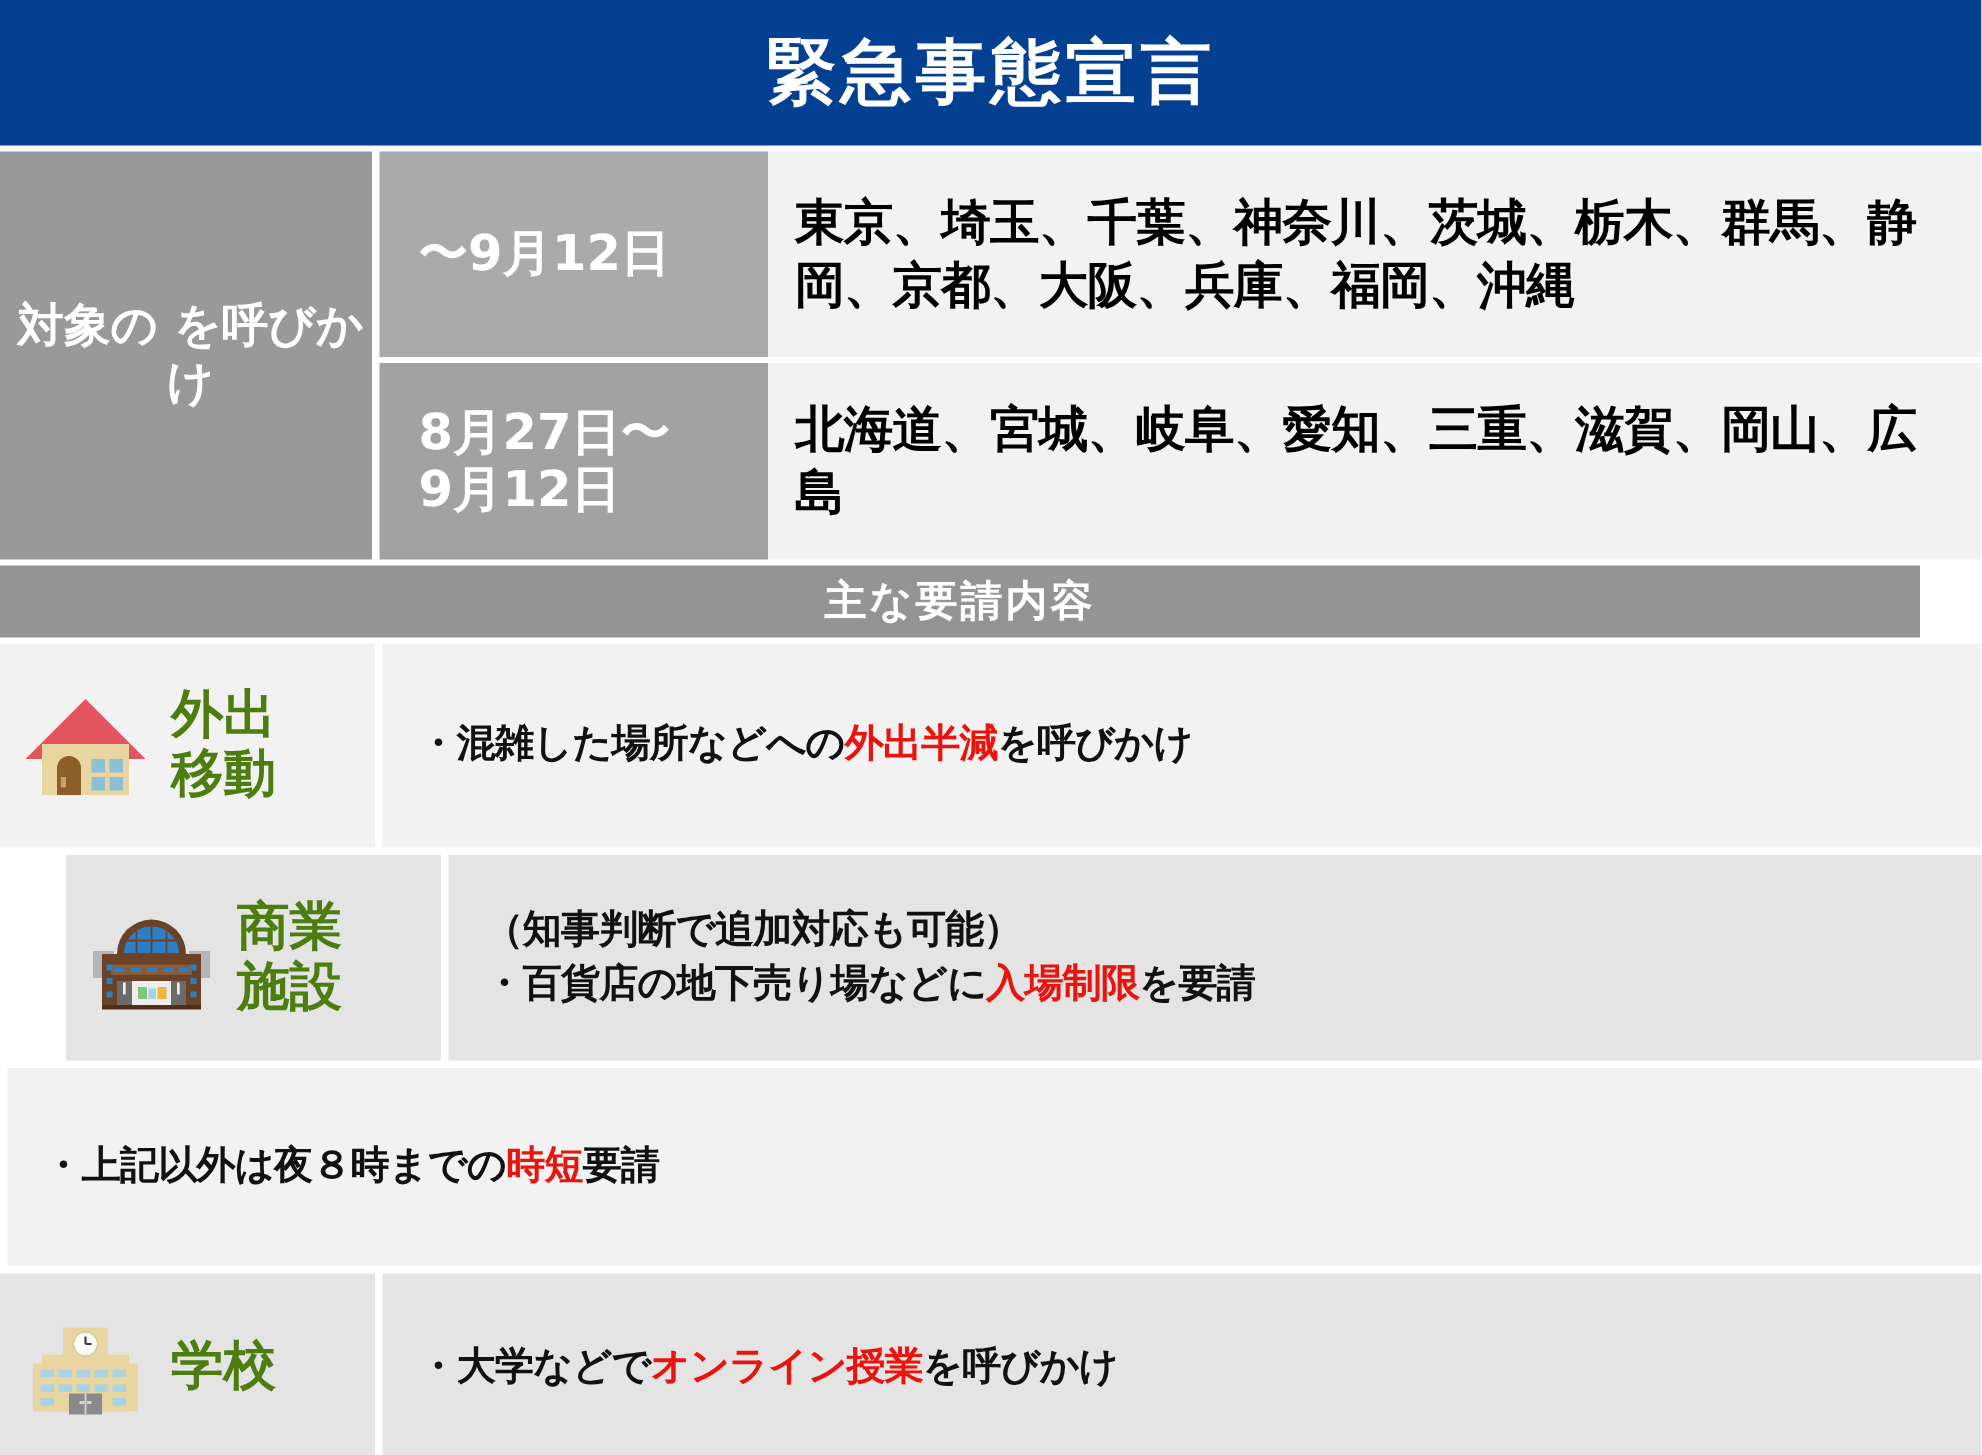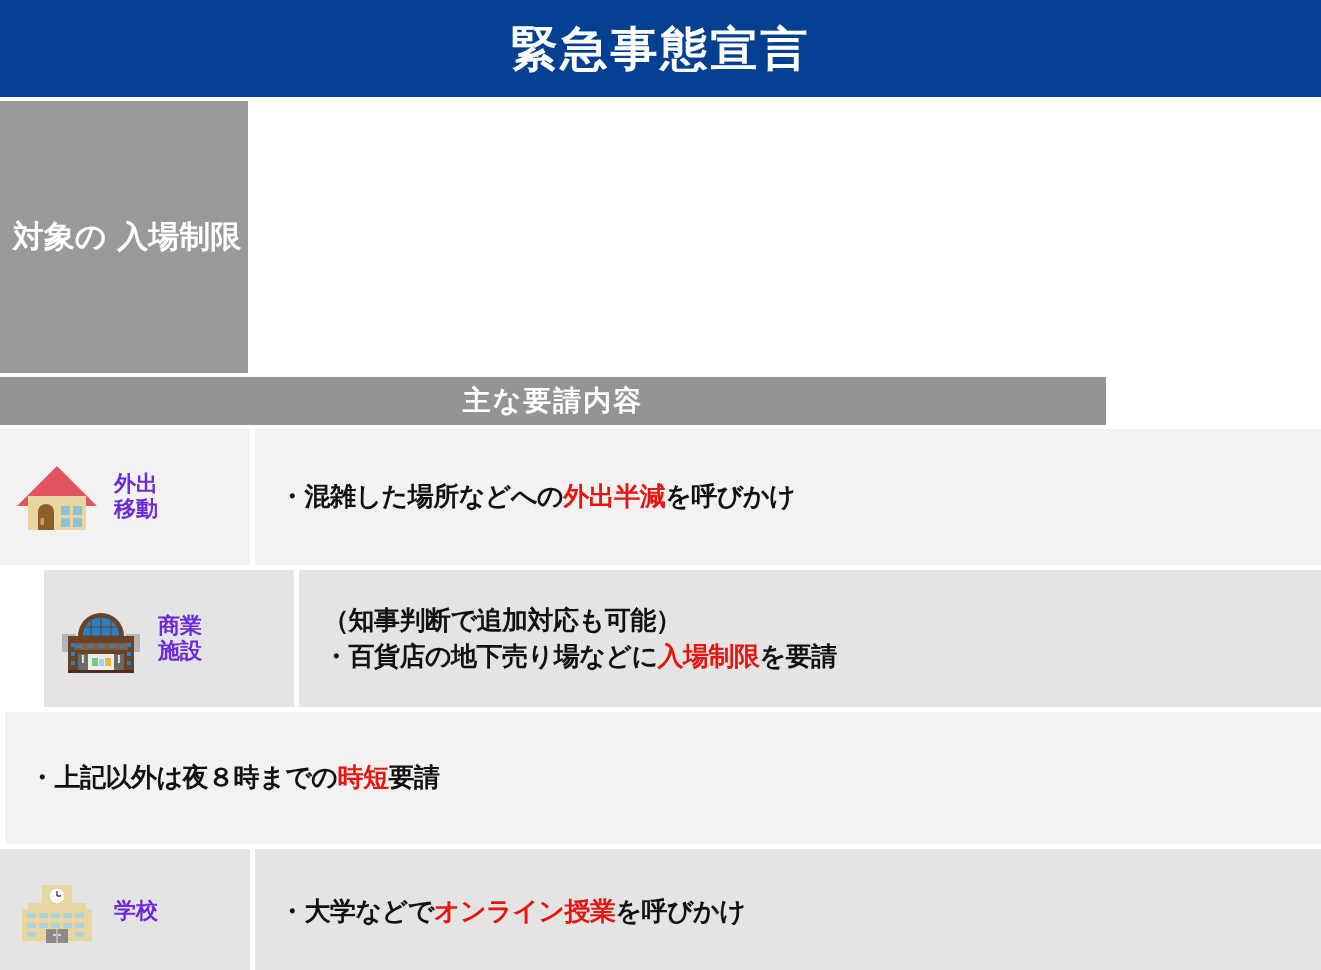--- a/index.html
+++ b/index.html
@@ -96,21 +96,21 @@
     align-items:center;
     padding:0 14px 0 18px;
     box-sizing:border-box;
     letter-spacing:-0.5px;
   }
 
   
   .section-bar{
     position:absolute;
     left:0; top:377px;
-    width:1106px; height:48px;
+    width:1280px; height:48px;
     background:#949494;
     display:flex;
     align-items:center;
     justify-content:center;
   }
   .section-bar span{
     color:#ffffff;
     font-size:28px;
     font-weight:bold;
     letter-spacing:2px;
@@ -155,22 +155,22 @@
     font-weight:bold;
     line-height:1.35;
     letter-spacing:-0.5px;
   }
   .req-row.odd .req-icon-cell,
   .req-row.odd .req-text-cell{background:#f2f2f2;}
   .req-row.even .req-icon-cell,
   .req-row.even .req-text-cell{background:#e4e4e4;}
 
   .req-label{
-    color:#6d28d9;
-    font-size:22px;
+    color:#4d7c0f;
+    font-size:35px;
     font-weight:bold;
     line-height:1.12;
     white-space:pre-line;
     margin-left:14px;
   }
   .icon-wrap{
     width:86px;
     height:86px;
     position:relative;
     flex:0 0 auto;
@@ -182,21 +182,35 @@
 <body>
 
 <div id="page">
 
   <div class="title-bar">
     <div class="title-text">緊急事態宣言</div>
   </div>
 
   <div class="pref-table">
     <div class="pref-label">対象の
-入場制限</div>
+を呼びかけ</div>
+    <div class="pref-rows">
+
+      <div class="pref-row r1">
+        <div class="pref-date">〜9月12日</div>
+        <div class="pref-names">東京、埼玉、千葉、神奈川、茨城、栃木、群馬、静岡、京都、大阪、兵庫、福岡、沖縄</div>
+      </div>
+
+      <div class="pref-row r2">
+        <div class="pref-date">8月27日〜
+9月12日</div>
+        <div class="pref-names">北海道、宮城、岐阜、愛知、三重、滋賀、岡山、広島</div>
+      </div>
+
+    </div>
   </div>
 
   <div class="section-bar">
     <span>主な要請内容</span>
   </div>
 
   <div class="req-list">
 
     <div class="req-row odd h1">
       <div class="req-icon-cell">

